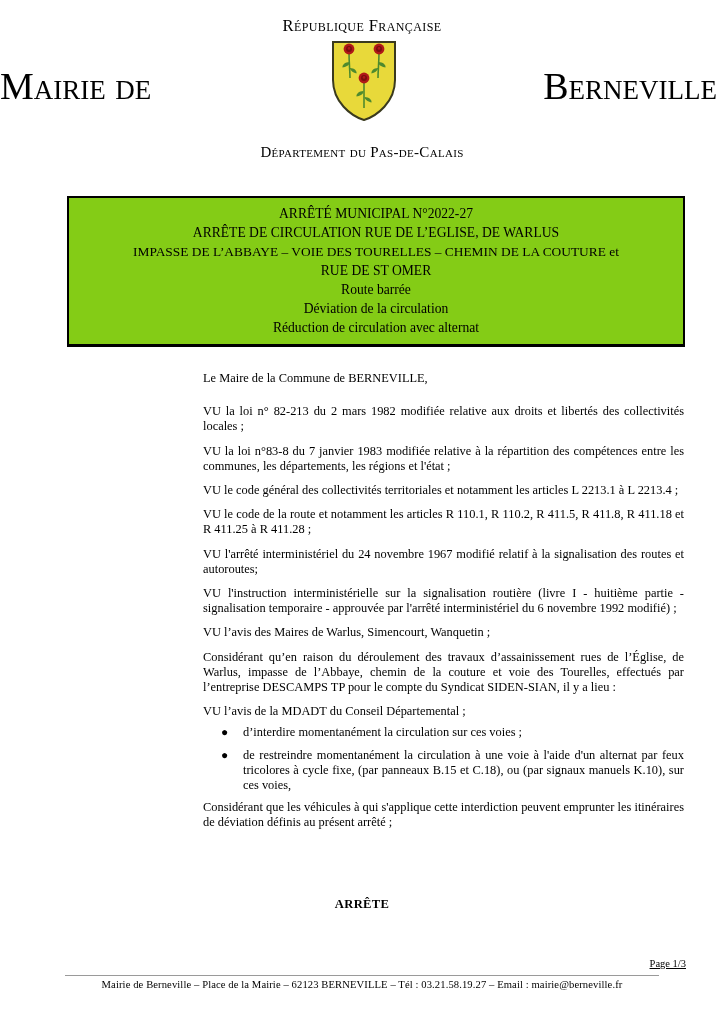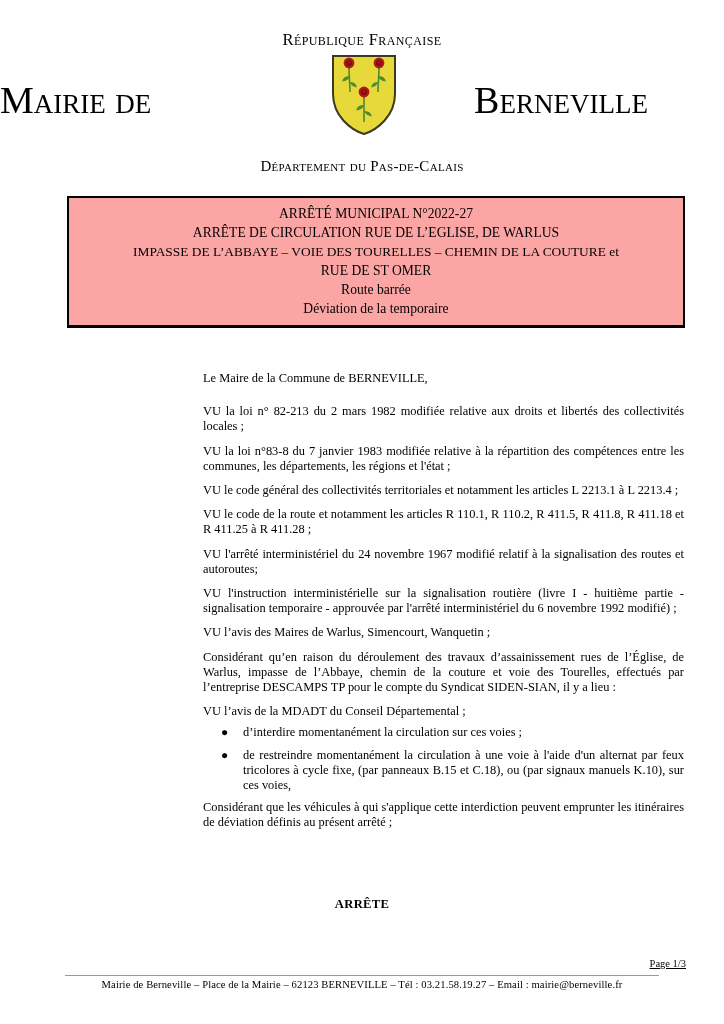--- a/index.html
+++ b/index.html
@@ -22,21 +22,21 @@
     height: 1024px;
     box-sizing: border-box;
   }
 
   
   .header {
     text-align: center;
   }
   .republique {
     margin: 0;
-    padding-top: 30px;
+    padding-top: 16px;
     font-size: 16.5px;
     font-variant: small-caps;
     letter-spacing: 0.4px;
     font-family: "Liberation Serif", "DejaVu Serif", serif;
   }
 
   .mairie-row {
     position: relative;
     height: 92px;
     margin-top: 4px;
@@ -51,21 +51,21 @@
     font-variant: small-caps;
     white-space: nowrap;
     padding-right: 8px;
     box-sizing: border-box;
   }
   .mairie-right {
     position: absolute;
     left: 397px;
     top: 24px;
     width: 320px;
-    text-align: center;
+    text-align: right;
     font-size: 38px;
     font-variant: small-caps;
     white-space: nowrap;
     padding-left: 8px;
     box-sizing: border-box;
   }
 
   
   .blason {
     position: absolute;
@@ -88,21 +88,21 @@
     position: absolute;
     left: 67px;
     top: 196px;
     width: 618px;
     box-sizing: border-box;
     border: 2px solid #000;
     border-right-width: 2px;
     border-bottom-width: 3px;
     padding: 6px 4px 7px 4px;
     text-align: center;
-    background: #fca5a5;
+    background: #84cc16;
   }
   .title-box .tline {
     font-size: 13.6px;
     line-height: 19px;
     white-space: nowrap;
   }
   .title-box .tline.wide {
     font-size: 13.4px;
   }
 
@@ -235,21 +235,22 @@
 
     <div class="departement">Département du Pas-de-Calais</div>
   </div>
 
   <div class="title-box">
     <div class="tline">ARRÊTÉ MUNICIPAL N°2022-27</div>
     <div class="tline">ARRÊTE DE CIRCULATION RUE DE L’EGLISE, DE WARLUS</div>
     <div class="tline wide">IMPASSE DE L’ABBAYE – VOIE DES TOURELLES – CHEMIN DE LA COUTURE et</div>
     <div class="tline">RUE DE ST OMER</div>
     <div class="tline">Route barrée</div>
-    <div class="tline">Déviation de la temporaire</div>
+    <div class="tline">Déviation de la circulation</div>
+    <div class="tline">Réduction de circulation avec alternat</div>
   </div>
 
   <div class="body-block">
     <p class="p-intro">Le Maire de la Commune de BERNEVILLE,</p>
 
     <p class="p-gap">VU la loi n° 82-213 du 2 mars 1982 modifiée relative aux droits et libertés des collectivités locales ;</p>
     <p class="p-gap">VU la loi n°83-8 du 7 janvier 1983 modifiée relative à la répartition des compétences entre les communes, les départements, les régions et l'état ;</p>
     <p class="p-gap">VU le code général des collectivités territoriales et notamment les articles L 2213.1 à L 2213.4 ;</p>
     <p class="p-gap">VU le code de la route et notamment les articles R 110.1, R 110.2, R 411.5, R 411.8, R 411.18 et R 411.25 à R 411.28 ;</p>
     <p class="p-gap">VU l'arrêté interministériel du 24 novembre 1967 modifié relatif à la signalisation des routes et autoroutes;</p>

